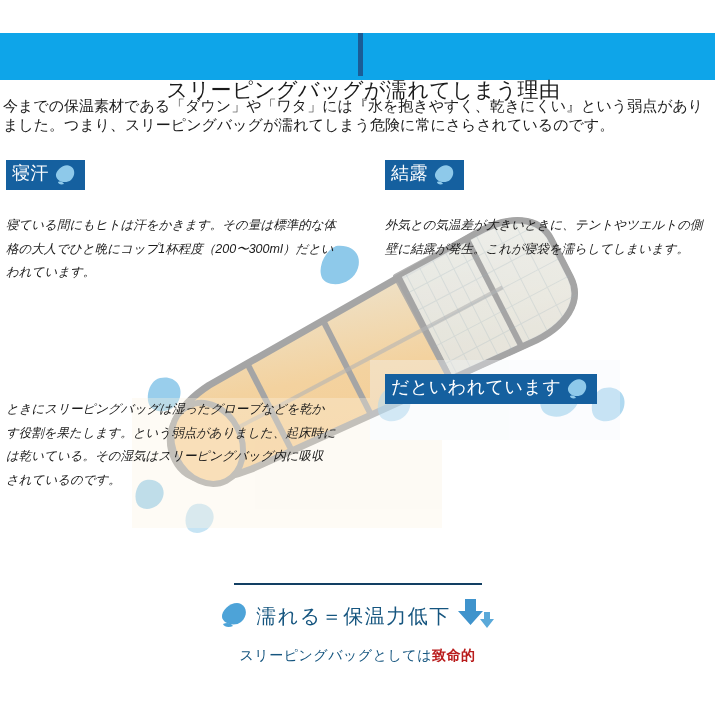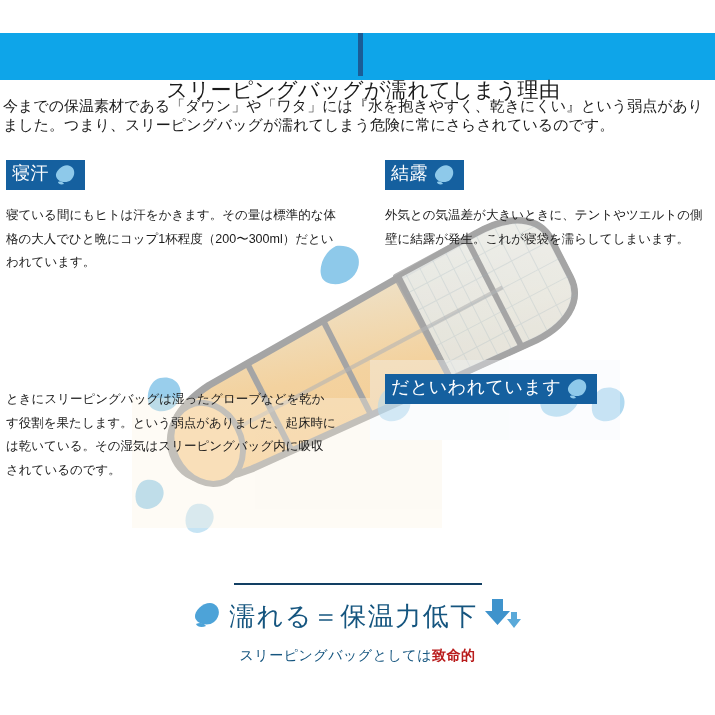--- a/index.html
+++ b/index.html
@@ -89,24 +89,25 @@
   }
   .badge-drop {
     margin-left: 5px;
     display: inline-block;
     width: 24px;
     height: 22px;
     flex: 0 0 auto;
   }
 
   .section-body {
-    margin-top: 14px;
+    margin-top: 24px;
     font-size: 12.5px;
     line-height: 23.5px;
     color: #1a1a1a;
+    font-style: italic;
   }
 
   
   .conclusion {
     position: absolute;
     left: 0;
     top: 583px;
     width: 715px;
     text-align: center;
   }
@@ -116,21 +117,21 @@
     background: #123f63;
     margin: 0 auto 12px auto;
   }
   .conclusion-main {
     display: flex;
     align-items: center;
     justify-content: center;
     gap: 6px;
   }
   .conclusion-text {
-    font-size: 26px;
+    font-size: 20px;
     color: #15557f;
     letter-spacing: 1.5px;
     white-space: nowrap;
   }
   .conclusion-sub {
     margin-top: 12px;
     font-size: 14px;
     color: #15557f;
     letter-spacing: 0.5px;
   }

